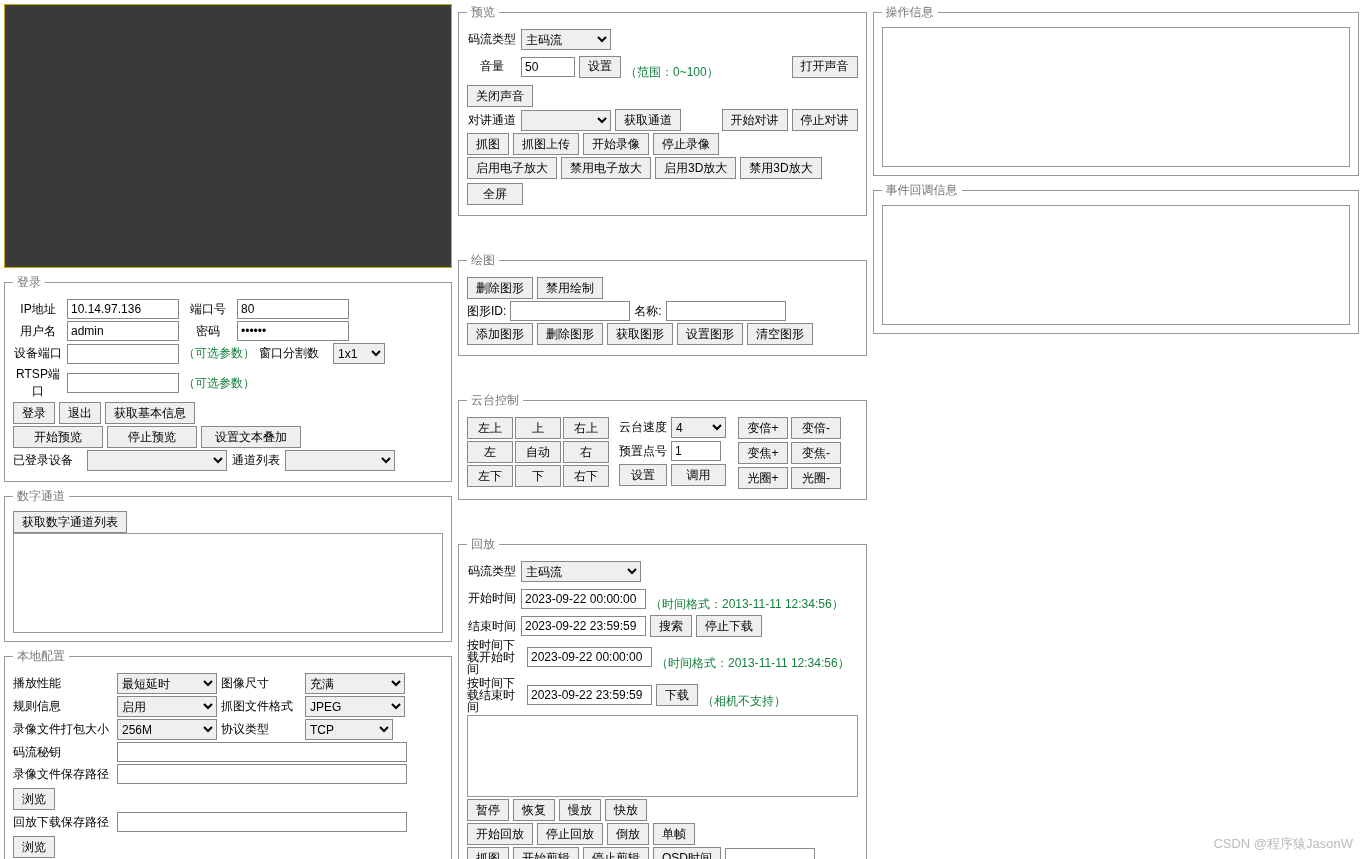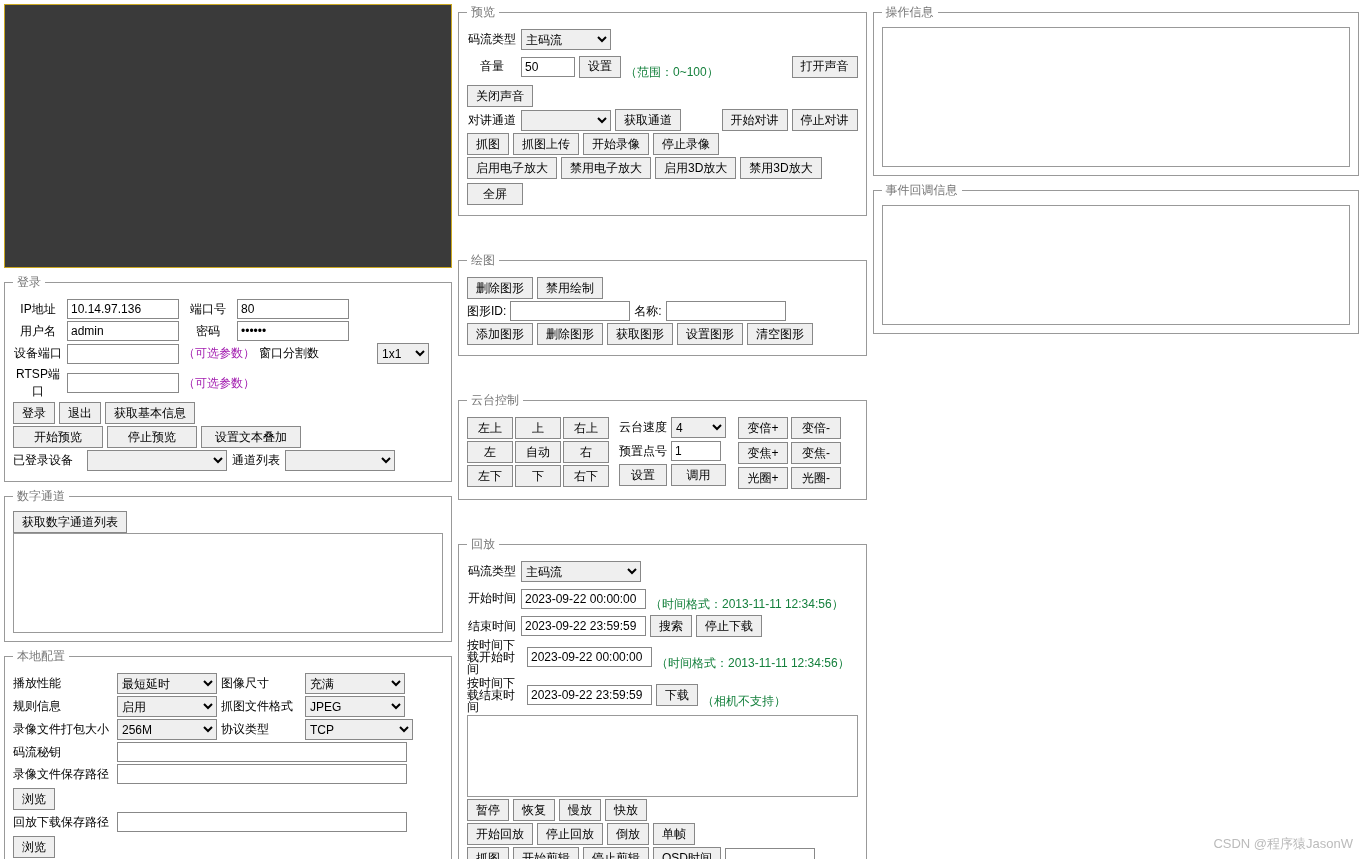--- a/index.html
+++ b/index.html
@@ -13,23 +13,23 @@
 fieldset { border: 1px solid #999; padding: 6px 8px 8px 8px; margin: 0; }
 legend { color: #777; padding: 0 4px; }
 .row { display: flex; align-items: center; gap: 4px; margin: 2px 0; flex-wrap: wrap; }
 label { display: inline-block; }
 .lbl { width: 50px; text-align: center; }
 .lbl2 { width: 70px; }
 input[type=text], input[type=password] { border: 1px solid #888; height: 20px; padding: 0 3px; }
 select { border: 1px solid #888; height: 21px; background: #efefef; }
 button { border: 1px solid #888; background: #efefef; height: 22px; padding: 0 8px; cursor: pointer; }
 .w110 { width: 112px; }
-.w50 { width: 52px; margin-left: 44px; }
+.w50 { width: 52px; }
 .hint { color: #15803d; margin-top: 12px; }
-.optlbl { color: #a21caf; }
+.optlbl { color: #15803d; }
 .box { border: 1px solid #999; width: 100%; }
 .digbox { height: 100px; }
 .opbox { height: 140px; }
 .evbox { height: 120px; }
 .pbbox { height: 82px; margin-top:2px;}
 .ptz-grid { display: grid; grid-template-columns: repeat(3, 46px); grid-auto-rows: 22px; gap: 2px; }
 .ptz-grid button { width: 46px; padding: 0; }
 .ptz-right { display:flex; flex-direction:column; gap:2px; margin-left:6px;}
 .ptz-params { display:grid; grid-template-columns:auto auto; gap:3px 4px; align-items:center;}
 .ptz-adj { display:grid; grid-template-columns:50px 50px; gap:3px; margin-left:8px;}
@@ -104,21 +104,21 @@
     <div class="row">
       <label style="width:100px">规则信息</label>
       <select style="width:100px"><option>启用</option></select>
       <label style="width:80px">抓图文件格式</label>
       <select style="width:100px"><option>JPEG</option></select>
     </div>
     <div class="row">
       <label style="width:100px">录像文件打包大小</label>
       <select style="width:100px"><option>256M</option></select>
       <label style="width:80px">协议类型</label>
-      <select style="width:108px"><option>TCP</option></select>
+      <select style="width:88px"><option>TCP</option></select>
     </div>
     <div class="row">
       <label style="width:100px">码流秘钥</label>
       <input type="text" style="width: 290px;">
     </div>
     <div class="row">
           <label style="width:100px">录像文件保存路径</label>
           <input type="text" style="width: 290px;">
           <button>浏览</button>
         </div>

